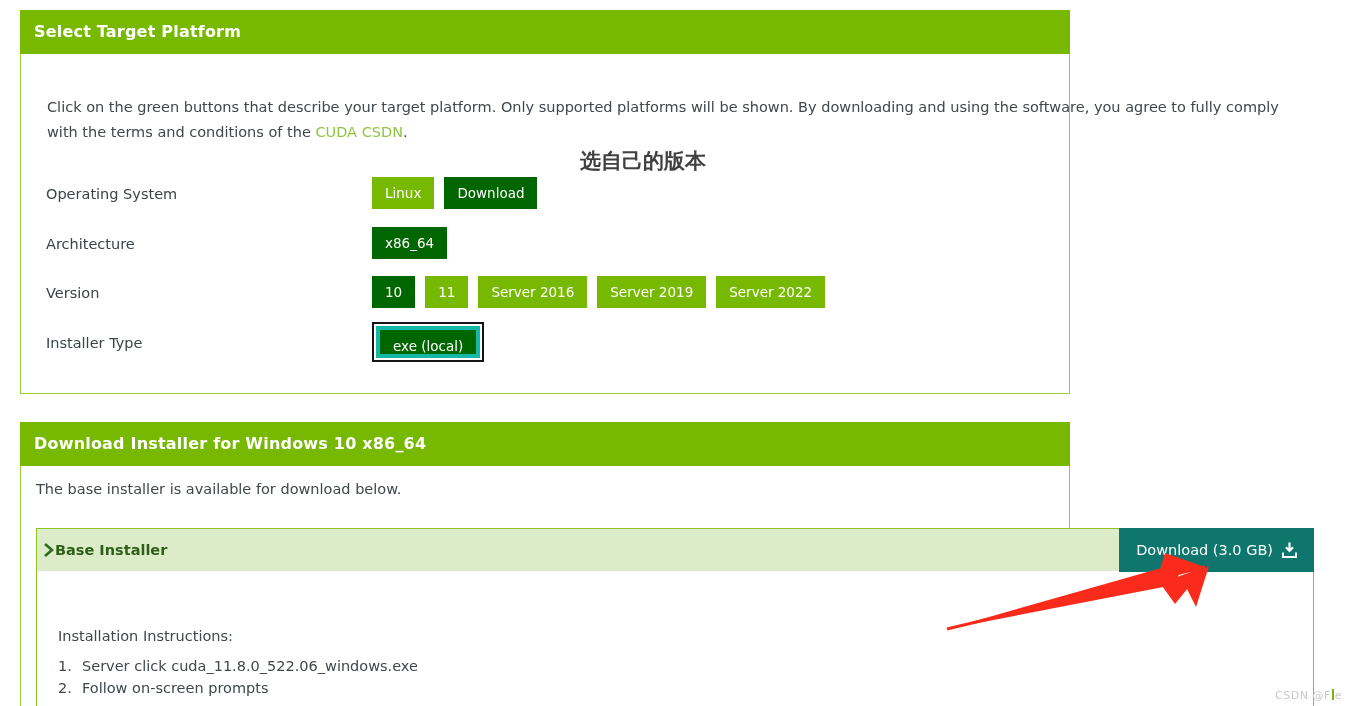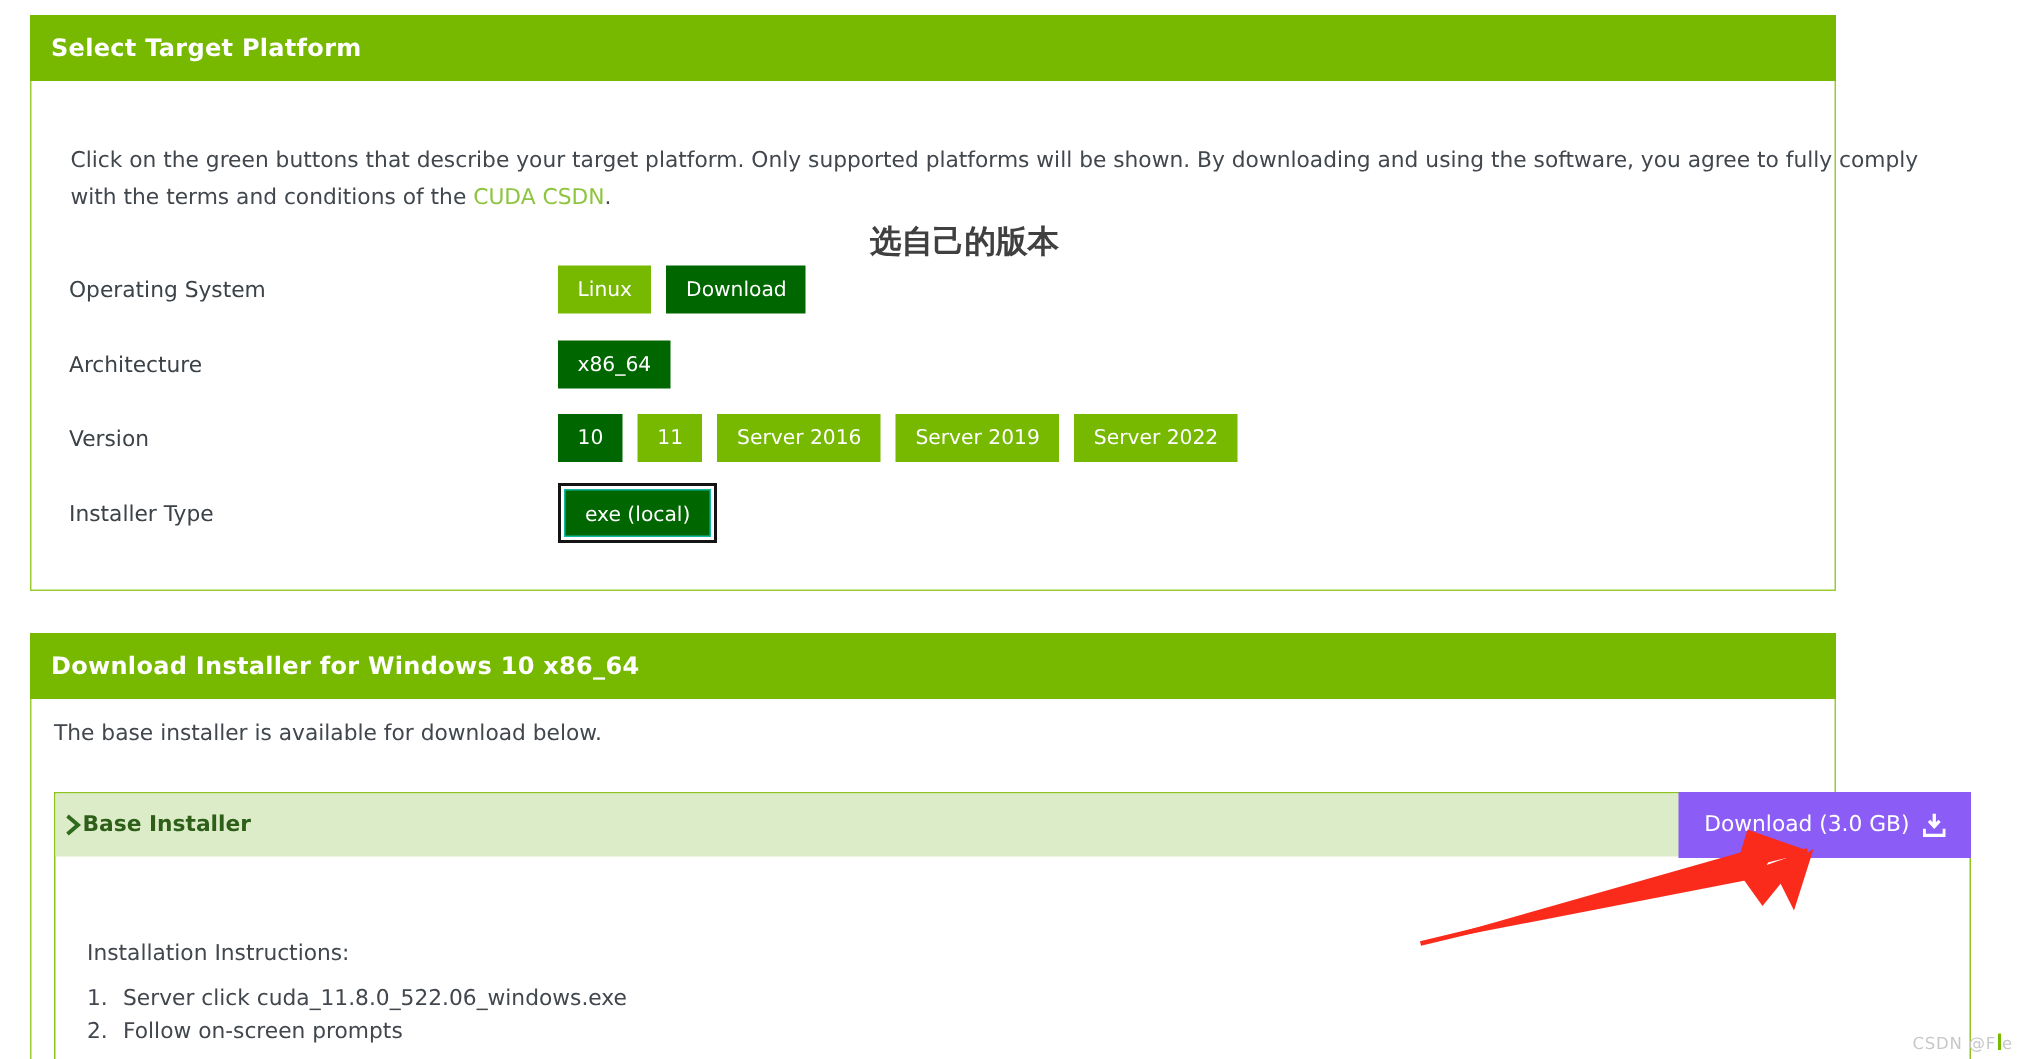--- a/index.html
+++ b/index.html
@@ -13,21 +13,21 @@
     position: relative;
     overflow: hidden;
     font-family: "DejaVu Sans", "Liberation Sans", sans-serif;
     color: #3a3f44;
   }
 
   
   .panel {
     position: absolute;
     left: 20px;
-    width: 1204px;
+    width: 1050px;
     box-sizing: border-box;
     background: #ffffff;
     border-radius: 12px;
   }
   .panel-header {
     background: #76b900;
     color: #ffffff;
     font-size: 16px;
     font-weight: bold;
     letter-spacing: 0.2px;
@@ -111,21 +111,21 @@
     font-family: "DejaVu Sans", "Liberation Sans", sans-serif;
     box-sizing: border-box;
     border-radius: 0;
   }
   .opt-btn.selected {
     background: #006600;
   }
   .opt-btn.focused {
     outline: 2px solid #141414;
     outline-offset: 2px;
-    border: 1px solid #14b8a6;
+    border: 4px solid #14b8a6;
   }
 
   #row-os    { top: 177px; }
   #row-arch  { top: 227px; }
   #row-ver   { top: 276px; }
   #row-inst  { top: 326px; }
 
   #row-inst .opt-buttons { left: 376px; }
 
   
@@ -166,21 +166,21 @@
     font-weight: bold;
     color: #2e5f19;
     margin-left: 0px;
     white-space: nowrap;
   }
   .download-btn {
     position: absolute;
     right: -1px;
     top: -1px;
     height: 44px;
-    background: #8b5cf6;
+    background: #0f766e;
     color: #ffffff;
     font-size: 14.5px;
     display: flex;
     align-items: center;
     gap: 9px;
     padding: 0 17px;
     cursor: pointer;
     border: none;
     font-family: "DejaVu Sans", "Liberation Sans", sans-serif;
     white-space: nowrap;

